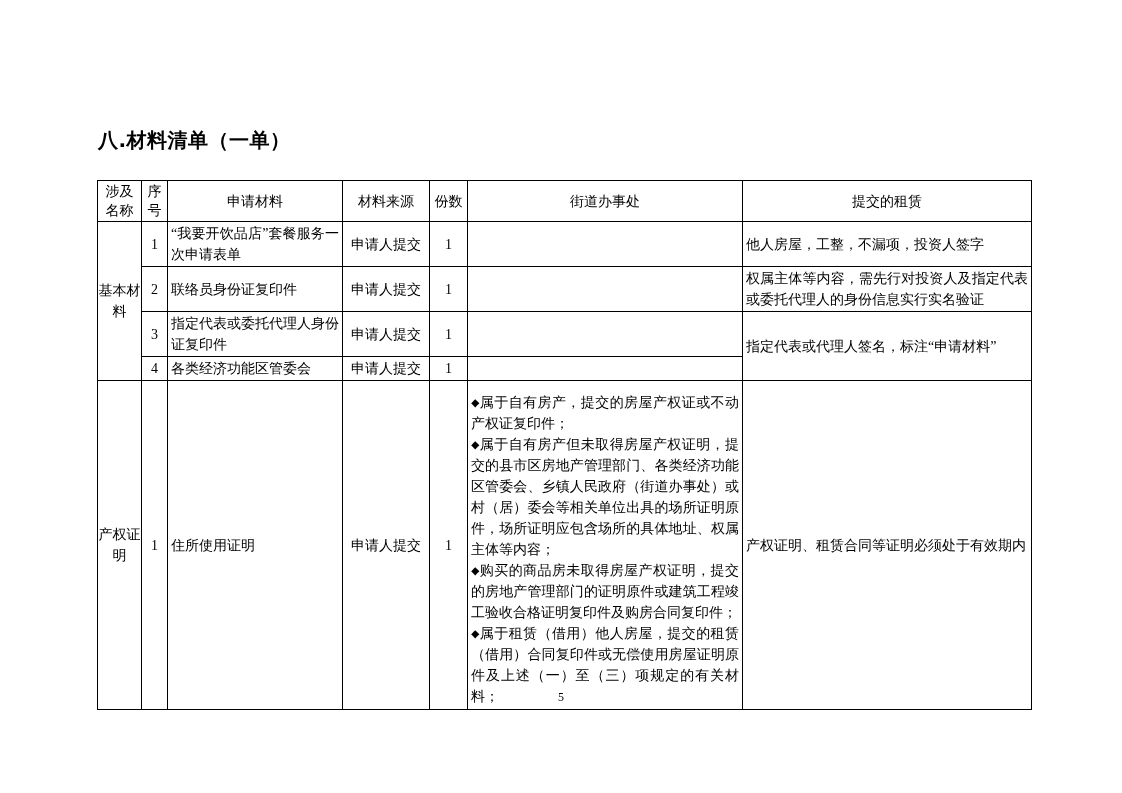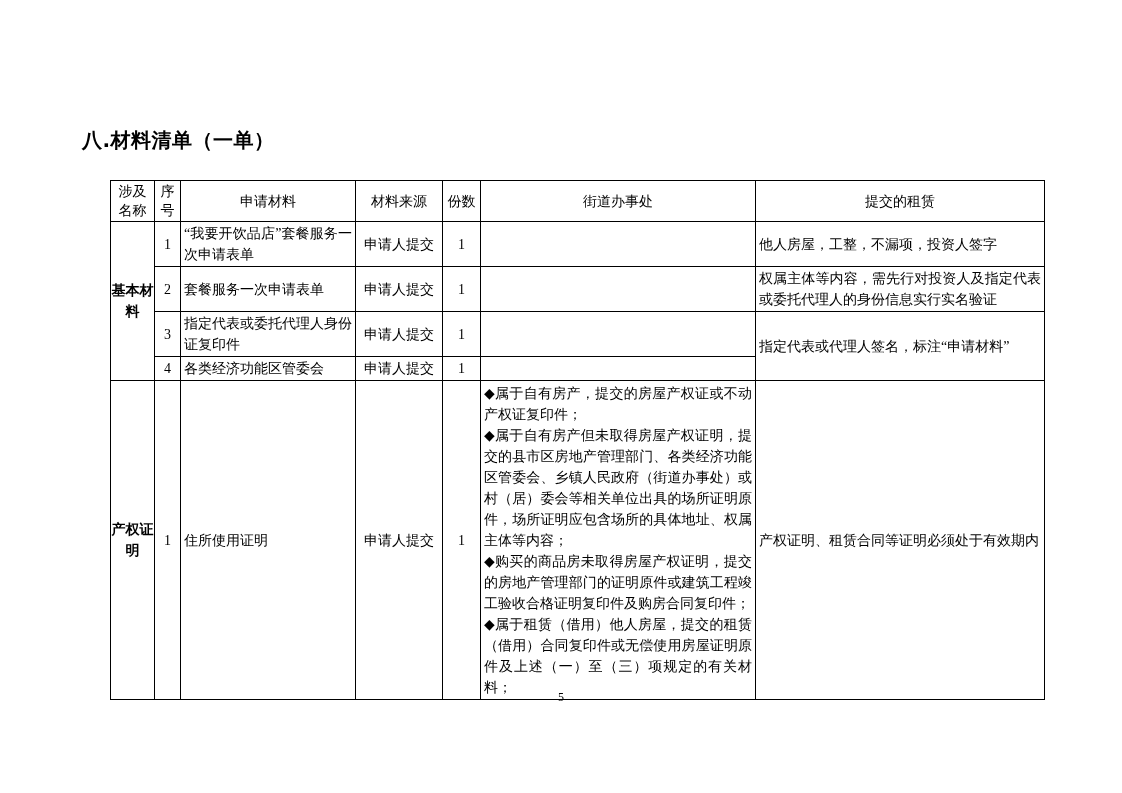--- a/index.html
+++ b/index.html
@@ -11,70 +11,69 @@
   }
   .page {
     position: relative;
     width: 1122px;
     height: 793px;
     background: #ffffff;
     overflow: hidden;
   }
   .doc-title {
     position: absolute;
-    left: 82px;
+    left: 98px;
     top: 127px;
     margin: 0;
     font-family: "DejaVu Sans", "Liberation Sans", sans-serif;
     font-weight: bold;
     font-size: 20px;
     line-height: 26px;
     color: #000000;
     letter-spacing: 0.5px;
   }
   table.material-table {
     position: absolute;
     left: 97px;
     top: 180px;
     width: 934px;
     border-collapse: collapse;
     table-layout: fixed;
-    margin-left: 13px;
   }
   .material-table th,
   .material-table td {
     border: 1px solid #000000;
     font-size: 14px;
     line-height: 21px;
     font-weight: normal;
     text-align: center;
     vertical-align: middle;
     padding: 1px 3px;
     overflow: hidden;
     word-break: break-all;
   }
   .material-table th {
     line-height: 19px;
     white-space: pre-line;
     padding: 1px 0;
   }
   .material-table td.group-cell {
     padding: 1px 0;
-    font-weight: bold;
   }
   .material-table td.cell-left {
     text-align: justify;
     text-align-last: left;
   }
   .material-table td.cell-situations-big {
     vertical-align: top;
     white-space: pre-line;
     text-align: justify;
     text-align-last: left;
-    padding-top: 2px;
+    padding-top: 12px;
+    font-family: Liberation Mono, monospace;
   }
   tr.row-header  { height: 40px; }
   tr.row-h42     { height: 42px; }
   tr.row-h43     { height: 43px; }
   tr.row-h24     { height: 24px; }
   tr.row-big     { height: 288px; }
   .page-number {
     position: absolute;
     left: 0;
     top: 689px;
@@ -119,21 +118,21 @@
         <td class="group-cell" rowspan="4">基本材料</td>
         <td>1</td>
         <td class="cell-left">“我要开饮品店”套餐服务一次申请表单</td>
         <td>申请人提交</td>
         <td>1</td>
         <td></td>
         <td class="cell-left">他人房屋，工整，不漏项，投资人签字</td>
       </tr>
       <tr class="row-h43">
         <td>2</td>
-        <td class="cell-left">套餐服务一次申请表单</td>
+        <td class="cell-left">联络员身份证复印件</td>
         <td>申请人提交</td>
         <td>1</td>
         <td></td>
         <td class="cell-left">权属主体等内容，需先行对投资人及指定代表或委托代理人的身份信息实行实名验证</td>
       </tr>
       <tr class="row-h43">
         <td>3</td>
         <td class="cell-left">指定代表或委托代理人身份证复印件</td>
         <td>申请人提交</td>
         <td>1</td>

